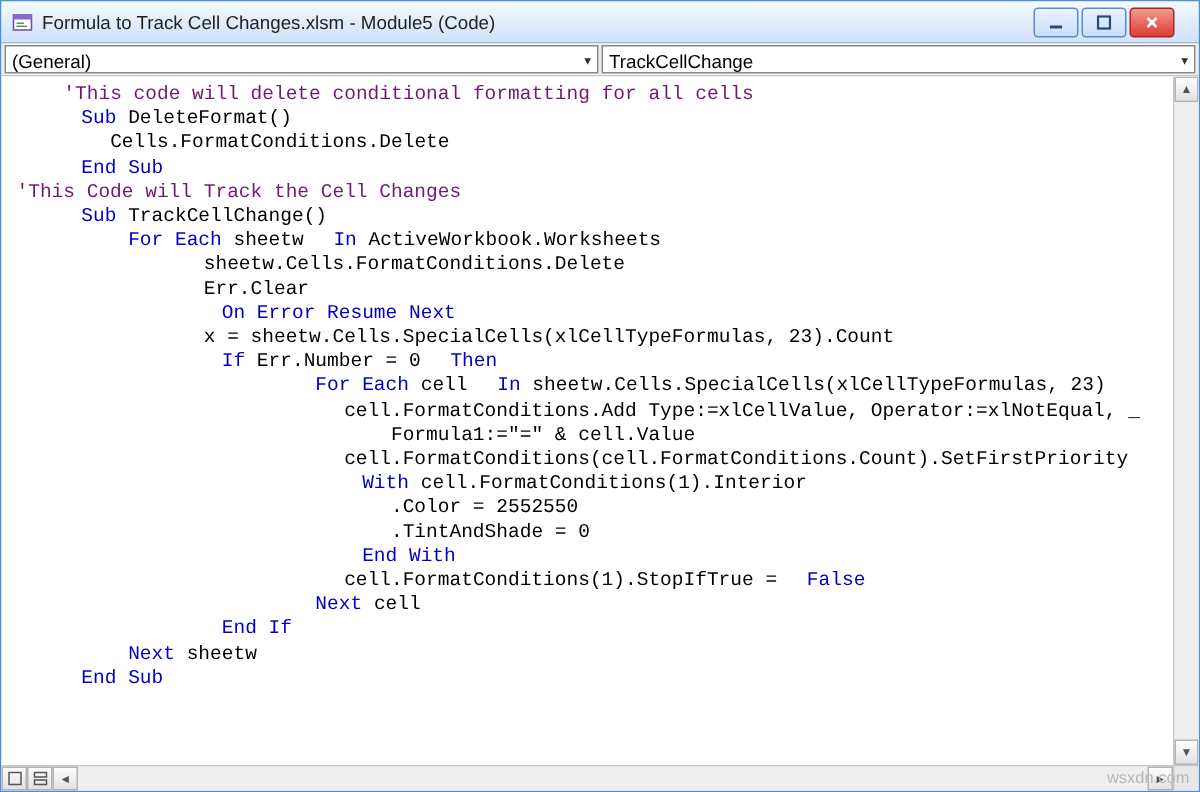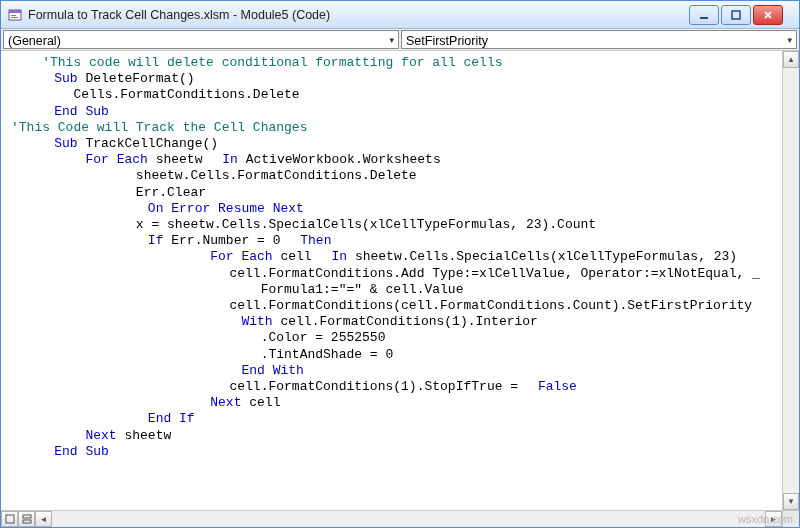--- a/index.html
+++ b/index.html
@@ -87,21 +87,21 @@
   .code-content {
     flex: 1;
     font-family: Consolas, "Courier New", monospace;
     font-size: 13px;
     line-height: 16.2px;
     padding: 4px 2px 4px 10px;
     white-space: pre;
     overflow: hidden;
     color: #000;
   }
-  .c-comment { color: #0f766e; }
+  .c-comment { color: #701a75; }
   .c-kw { color: #0000c0; margin-left: 12px; }
   .vscroll {
     width: 17px;
     background: #f0f0f0;
     border-left: 1px solid #c8c8c8;
     display: flex;
     flex-direction: column;
   }
   .vscroll .sb-btn {
     height: 17px;
@@ -170,21 +170,21 @@
       </div>
     </div>
   </div>
 
   <div class="dropdown-row">
     <div class="dropdown">
       <span>(General)</span>
       <span class="chev">▾</span>
     </div>
     <div class="dropdown">
-      <span>SetFirstPriority</span>
+      <span>TrackCellChange</span>
       <span class="chev">▾</span>
     </div>
   </div>
 
   <div class="code-area">
     <div class="code-content" id="code-content"><div>    <span class="c-comment">'This code will delete conditional formatting for all cells</span></div><div>    <span class="c-kw">Sub</span><span> DeleteFormat()</span></div><div>        <span>Cells.FormatConditions.Delete</span></div><div>    <span class="c-kw">End Sub</span></div><div><span class="c-comment">'This Code will Track the Cell Changes</span></div><div>    <span class="c-kw">Sub</span><span> TrackCellChange()</span></div><div>        <span class="c-kw">For Each</span><span> sheetw </span><span class="c-kw">In</span><span> ActiveWorkbook.Worksheets</span></div><div>                <span>sheetw.Cells.FormatConditions.Delete</span></div><div>                <span>Err.Clear</span></div><div>                <span class="c-kw">On Error Resume Next</span></div><div>                <span>x = sheetw.Cells.SpecialCells(xlCellTypeFormulas, 23).Count</span></div><div>                <span class="c-kw">If</span><span> Err.Number = 0 </span><span class="c-kw">Then</span></div><div>                        <span class="c-kw">For Each</span><span> cell </span><span class="c-kw">In</span><span> sheetw.Cells.SpecialCells(xlCellTypeFormulas, 23)</span></div><div>                            <span>cell.FormatConditions.Add Type:=xlCellValue, Operator:=xlNotEqual, _</span></div><div>                                <span>Formula1:="=" &amp; cell.Value</span></div><div>                            <span>cell.FormatConditions(cell.FormatConditions.Count).SetFirstPriority</span></div><div>                            <span class="c-kw">With</span><span> cell.FormatConditions(1).Interior</span></div><div>                                <span>.Color = 2552550</span></div><div>                                <span>.TintAndShade = 0</span></div><div>                            <span class="c-kw">End With</span></div><div>                            <span>cell.FormatConditions(1).StopIfTrue = </span><span class="c-kw">False</span></div><div>                        <span class="c-kw">Next</span><span> cell</span></div><div>                <span class="c-kw">End If</span></div><div><span></span></div><div>        <span class="c-kw">Next</span><span> sheetw</span></div><div>    <span class="c-kw">End Sub</span></div></div>
     <div class="vscroll">
       <div class="sb-btn">▲</div>
       <div class="track"></div>
       <div class="sb-btn">▼</div>

